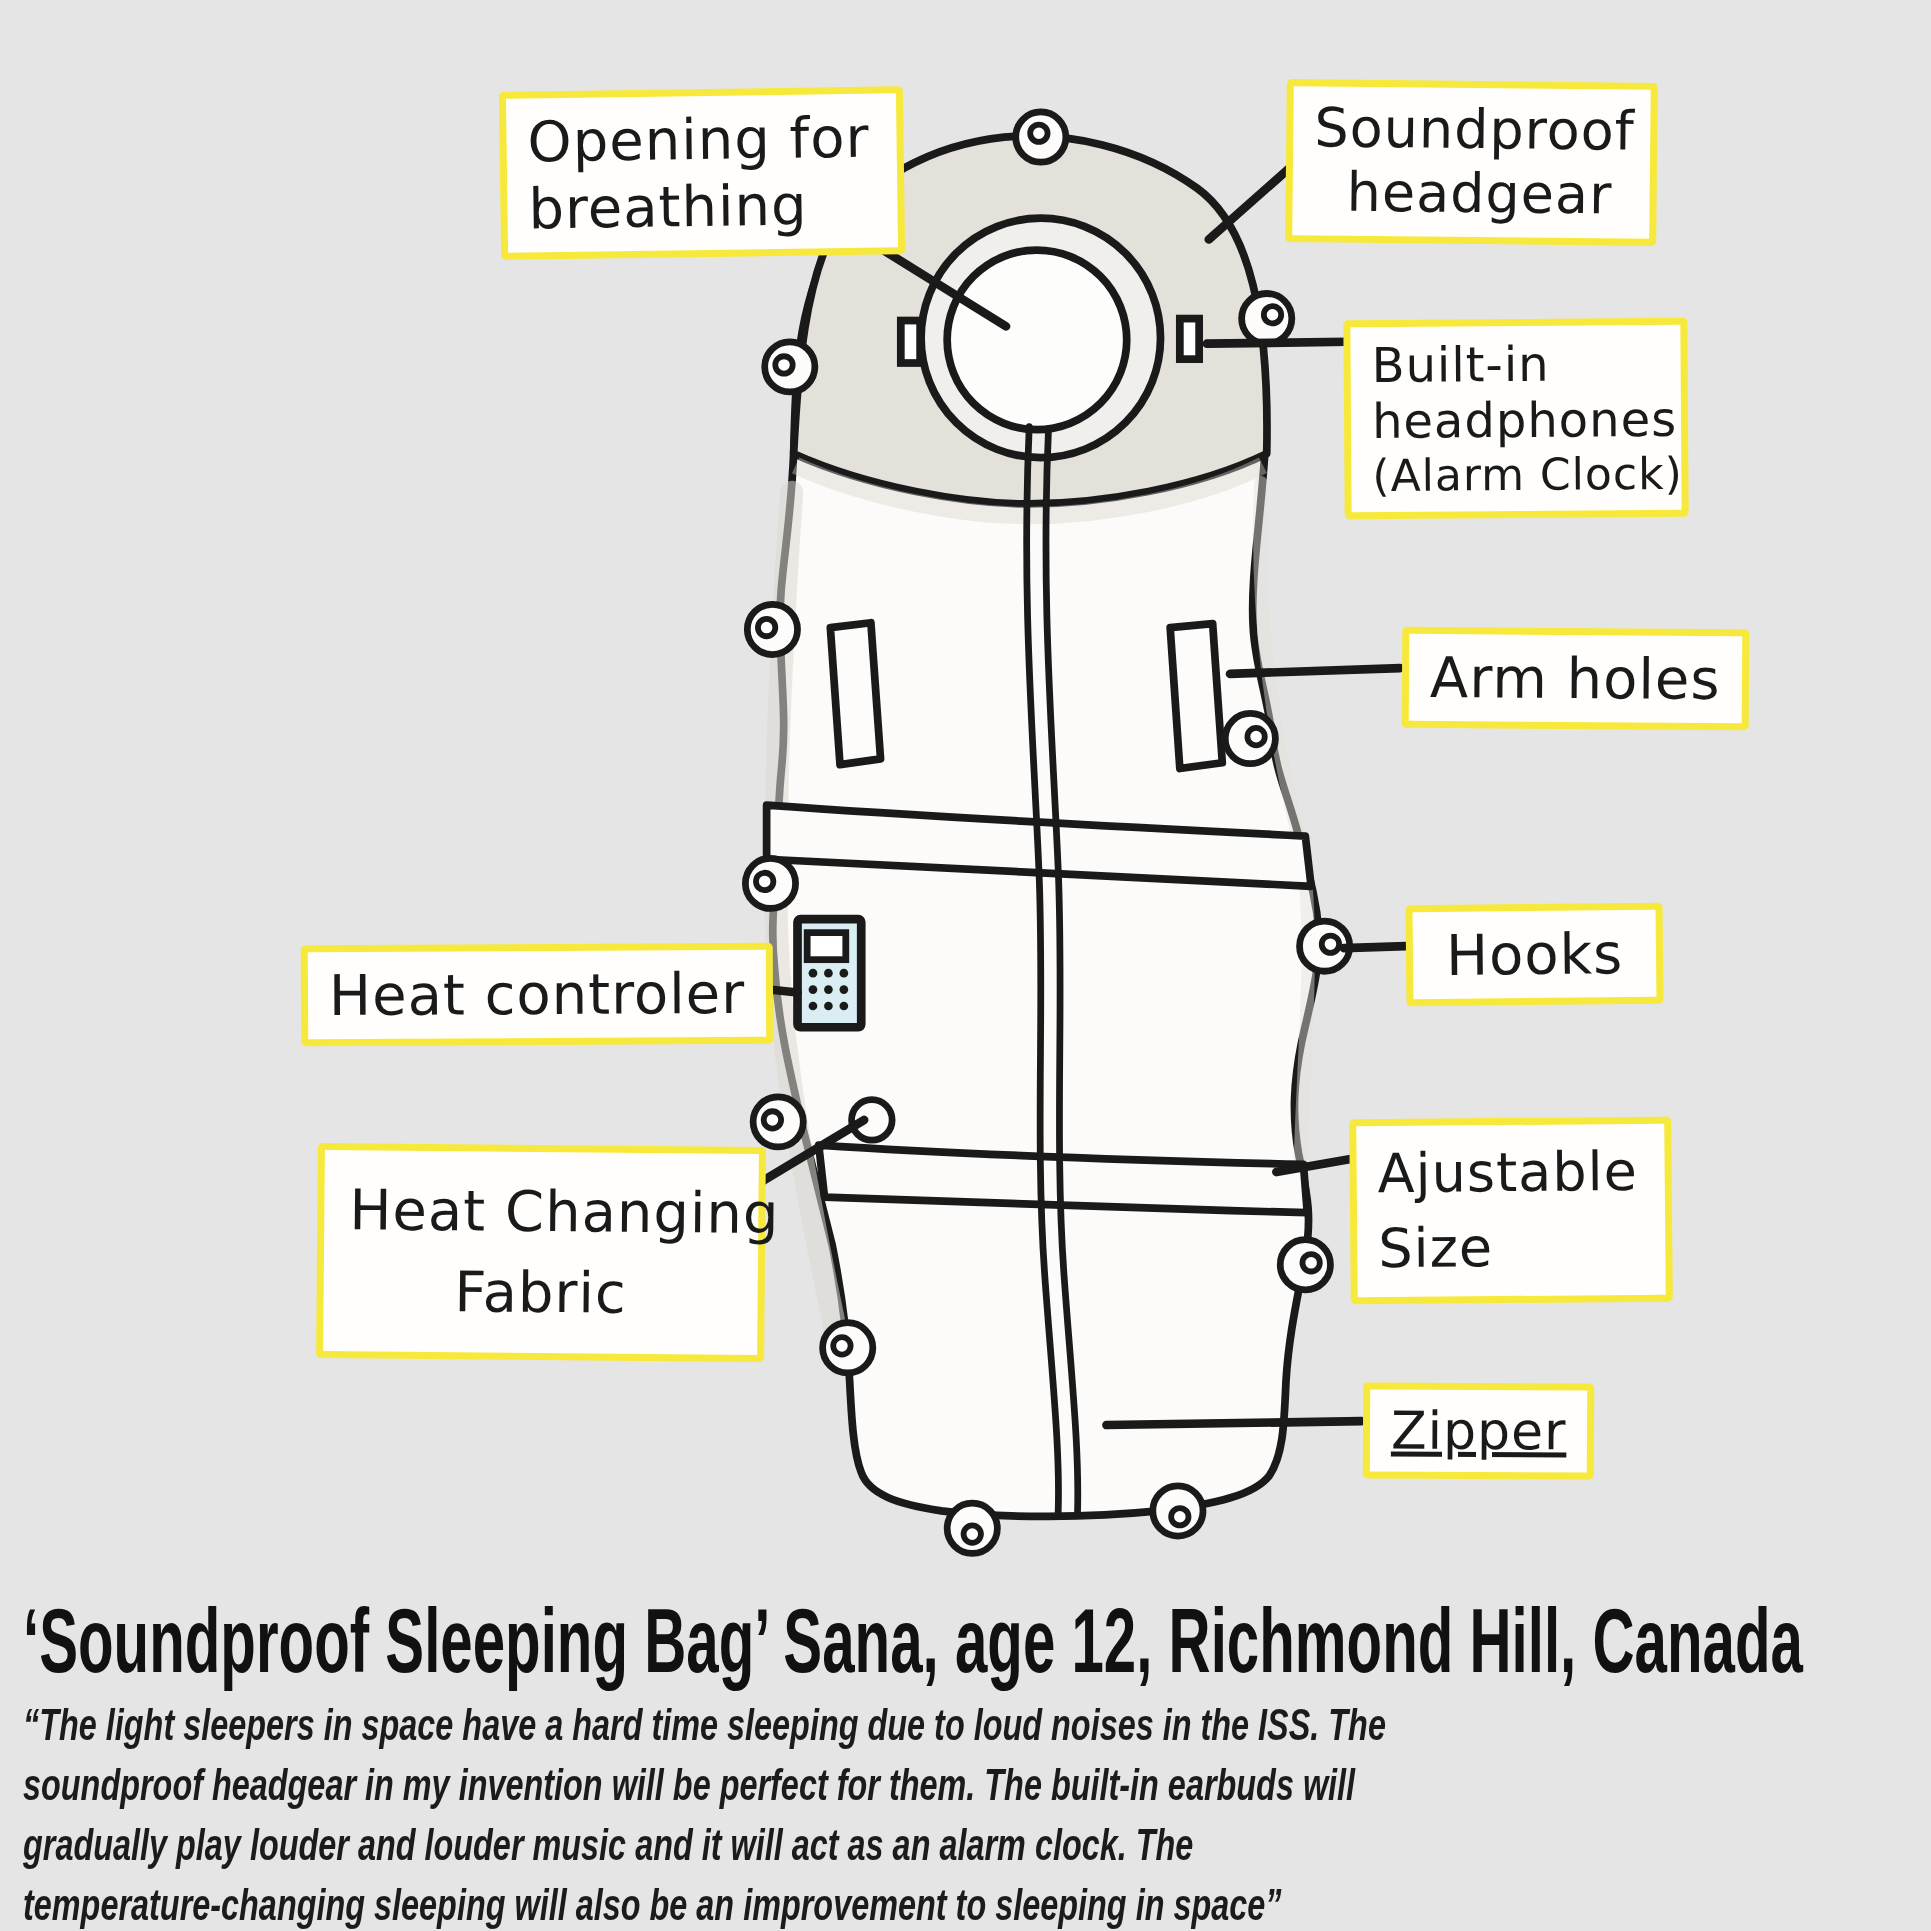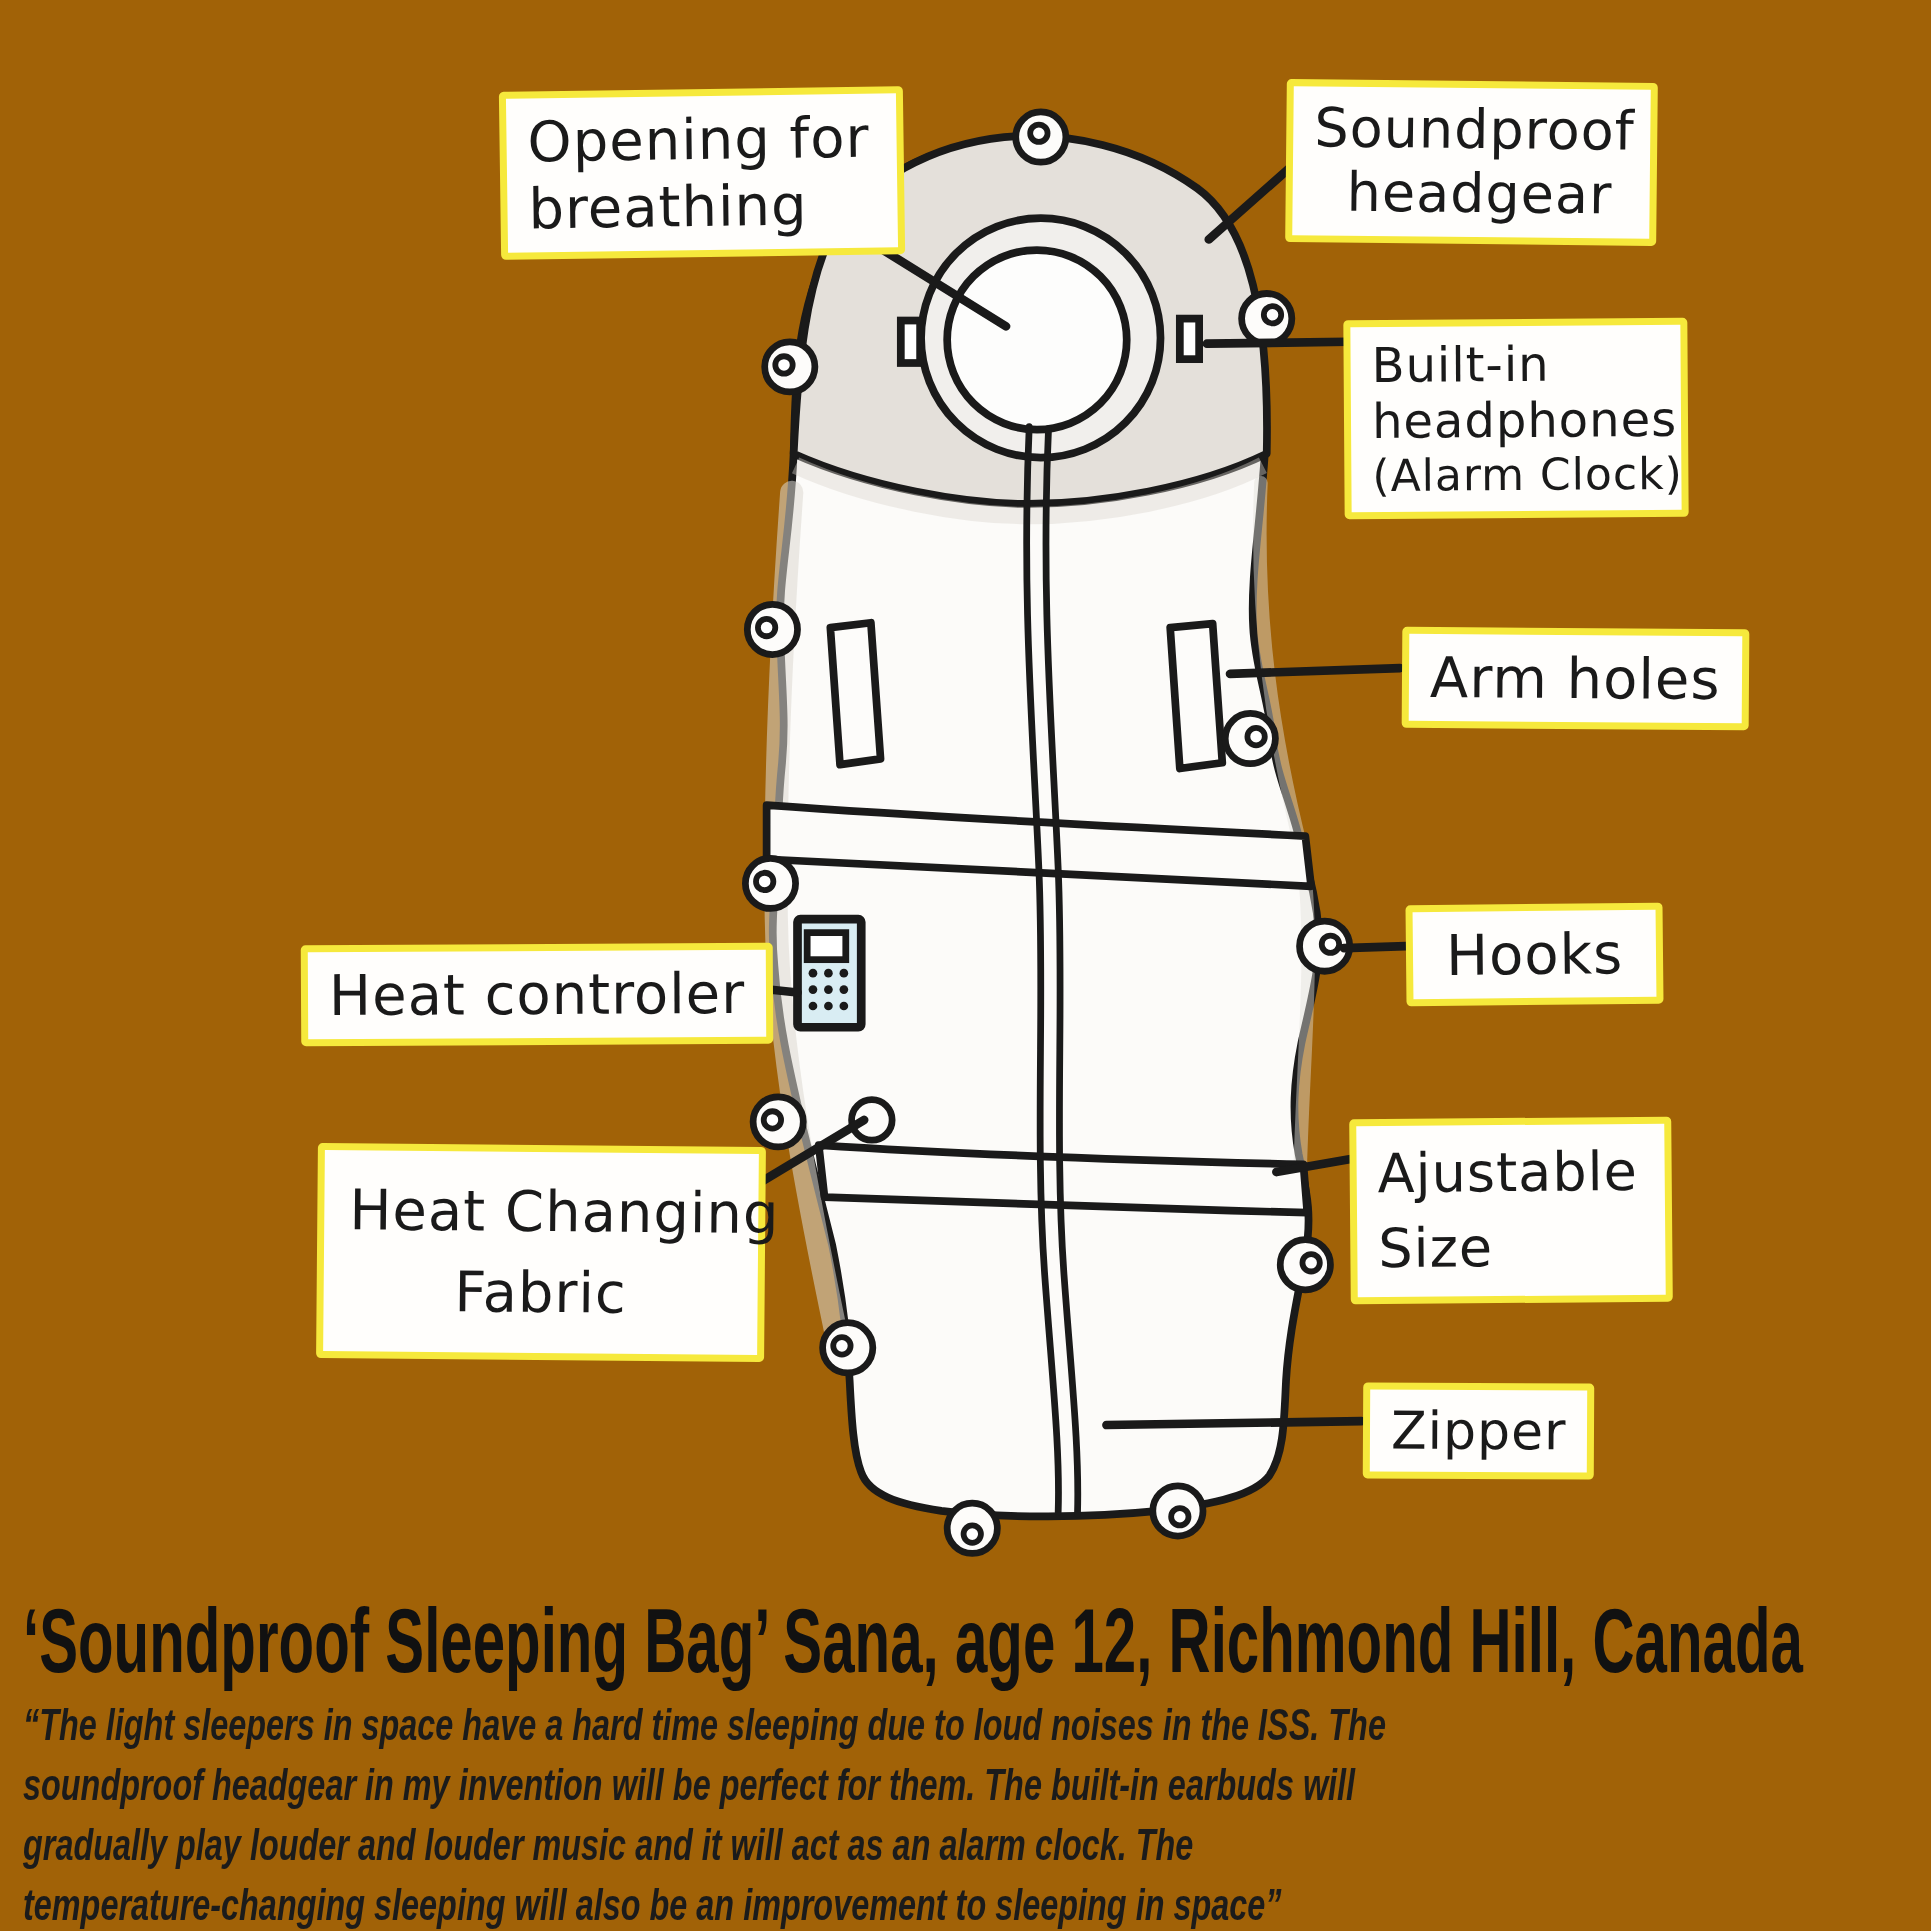--- a/index.html
+++ b/index.html
@@ -1,16 +1,16 @@
 <!DOCTYPE html>
 <html><head>
 <meta charset="utf-8">
 <style>
   html,body{margin:0;padding:0;background:#ffffff;}
-  .page{position:relative;width:1931px;height:1931px;background:#a16207;overflow:hidden;
+  .page{position:relative;width:1931px;height:1931px;background:#e5e5e5;overflow:hidden;
         font-family:"Liberation Sans",sans-serif;}
   .figure{position:absolute;left:0;top:0;width:1931px;height:1593px;}
   .figure svg{position:absolute;left:0;top:0;}
 
   
   .label{position:absolute;border:7.7px solid #f6e93c;border-radius:4.8px;background:#fffefc;
          color:#1a1a1a;font-family:"DejaVu Sans",sans-serif;line-height:1.2;
          padding:9.7px 21px;letter-spacing:1px;box-sizing:border-box;}
   .label .ln{white-space:nowrap;}
 
@@ -18,21 +18,21 @@
   .lbl-headgear{left:1286px;top:81px;width:371px;font-size:54px;transform:rotate(0.6deg);}
   .lbl-headgear .ln:nth-child(2){padding-left:33px;}
   .lbl-headphones{left:1344px;top:319px;width:344px;font-size:48px;line-height:1.18;transform:rotate(-0.4deg);}
   .lbl-headphones .ln:nth-child(3){font-size:44px;}
   .lbl-armholes{left:1402px;top:628px;font-size:56px;transform:rotate(0.4deg);}
   .lbl-heatctrl{left:301px;top:944px;font-size:56px;transform:rotate(-0.3deg);}
   .lbl-hooks{left:1406px;top:904px;font-size:56px;padding:9.7px 33px;transform:rotate(-0.6deg);}
   .lbl-fabric{left:317px;top:1145px;width:448px;font-size:56px;line-height:1.45;padding:19.3px 25px;transform:rotate(0.5deg);}
   .lbl-fabric .ln:nth-child(2){text-align:center;}
   .lbl-adjustable{left:1350px;top:1118px;width:322px;font-size:54px;line-height:1.4;transform:rotate(-0.5deg);}
-  .lbl-zipper{left:1363px;top:1383px;font-size:52px;transform:rotate(0.3deg);}
+  .lbl-zipper{left:1363px;top:1383px;font-size:52px;transform:rotate(0.3deg);text-decoration:underline;}
 
   
   .caption-title{position:absolute;left:23px;top:1589px;white-space:nowrap;
                  font-weight:bold;font-size:91px;color:#111;
                  transform:scaleX(0.64);transform-origin:left top;letter-spacing:0px;}
   .caption-quote{position:absolute;left:23px;top:1695px;color:#1b1b1b;
                  font-style:italic;font-weight:bold;font-size:45px;line-height:60px;
                  transform:scaleX(0.72);transform-origin:left top;}
   .caption-quote .qln{white-space:nowrap;}
 </style>

